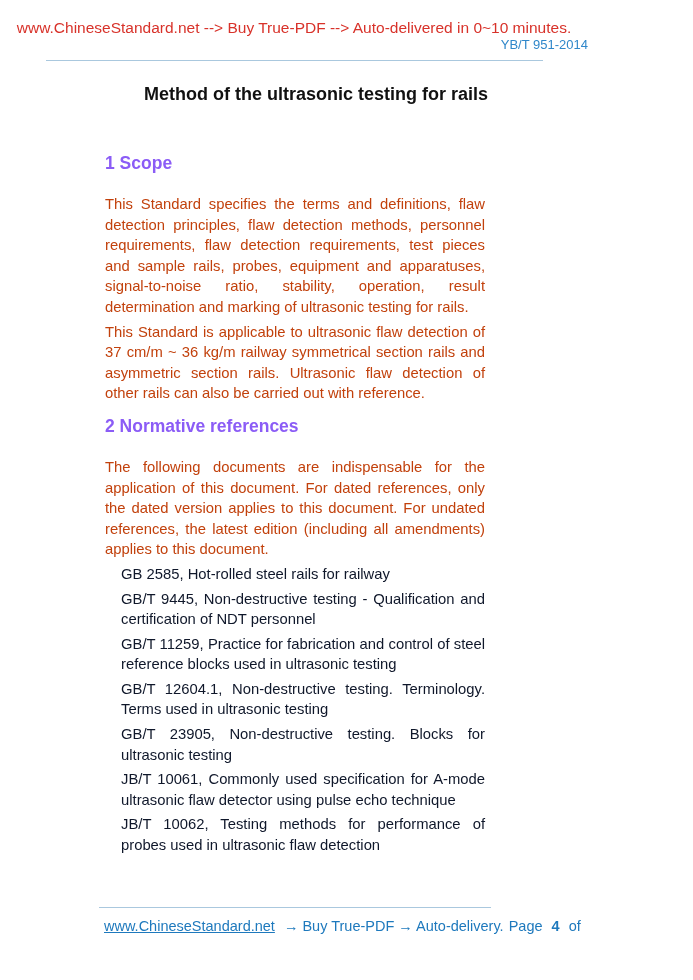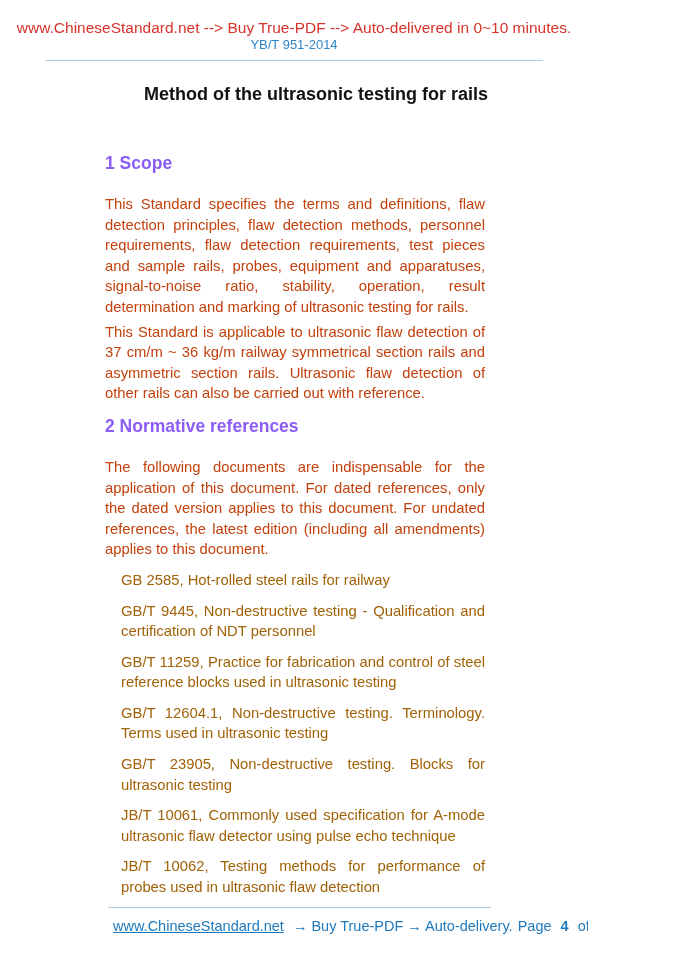--- a/index.html
+++ b/index.html
@@ -16,21 +16,21 @@
   
   .promo-banner {
     padding-top: 19px;
     text-align: center;
     font-size: 15.5px;
     line-height: 18px;
     color: #d8322a;
     white-space: nowrap;
   }
   .standard-code {
-    text-align: center;
+    text-align: right;
     font-size: 13px;
     line-height: 15px;
     color: #2f87ca;
     margin-top: 0;
   }
   .divider {
     border: none;
     border-top: 1px solid #aac8de;
     width: 497px;
     margin: 8px auto 0 auto;
@@ -63,28 +63,28 @@
     font-size: 14.8px;
     line-height: 20.6px;
     text-align: justify;
     margin: 4px 0;
     color: #c2410c;
   }
   .ref {
     font-size: 14.8px;
     line-height: 20.6px;
     text-align: justify;
-    margin: 10px 0;
+    margin: 4px 0;
     padding-left: 16px;
-    color: #a16207;
+    color: #0f172a;
   }
   
   .footer {
     position: absolute;
-    left: 108px;
+    left: 99px;
     right: 97px;
     bottom: 0;
     padding-bottom: 44px;
   }
   .footer-divider {
     border: none;
     border-top: 1px solid #aac8de;
     width: 100%;
     margin: 0;
     height: 0;

